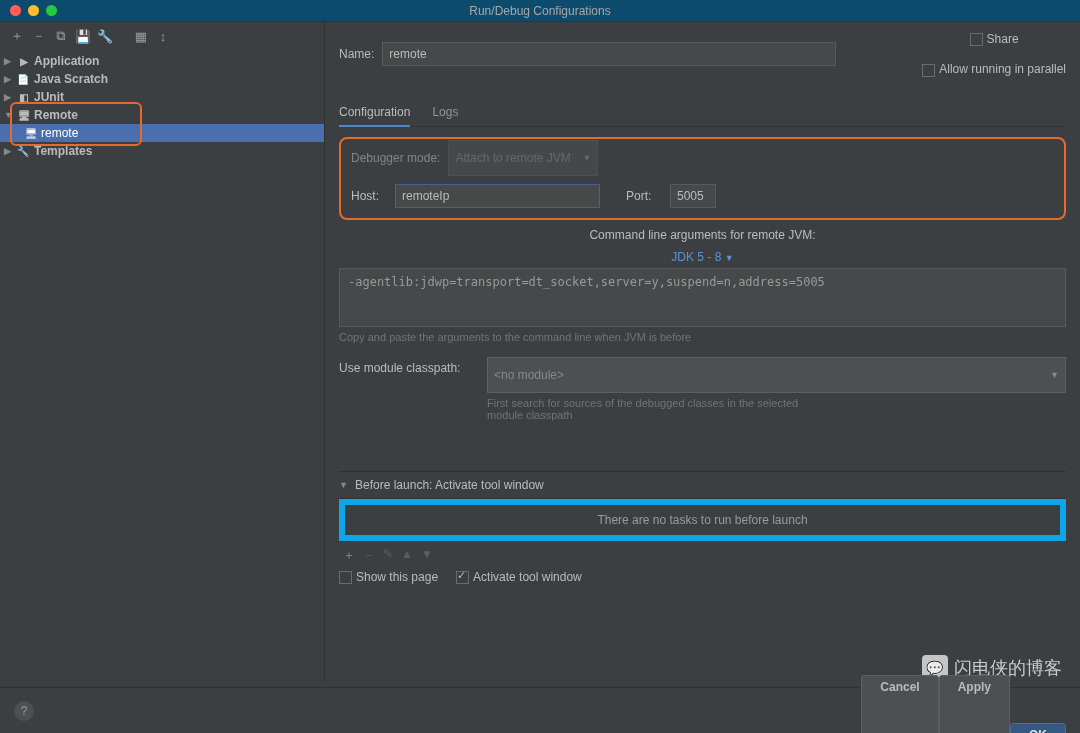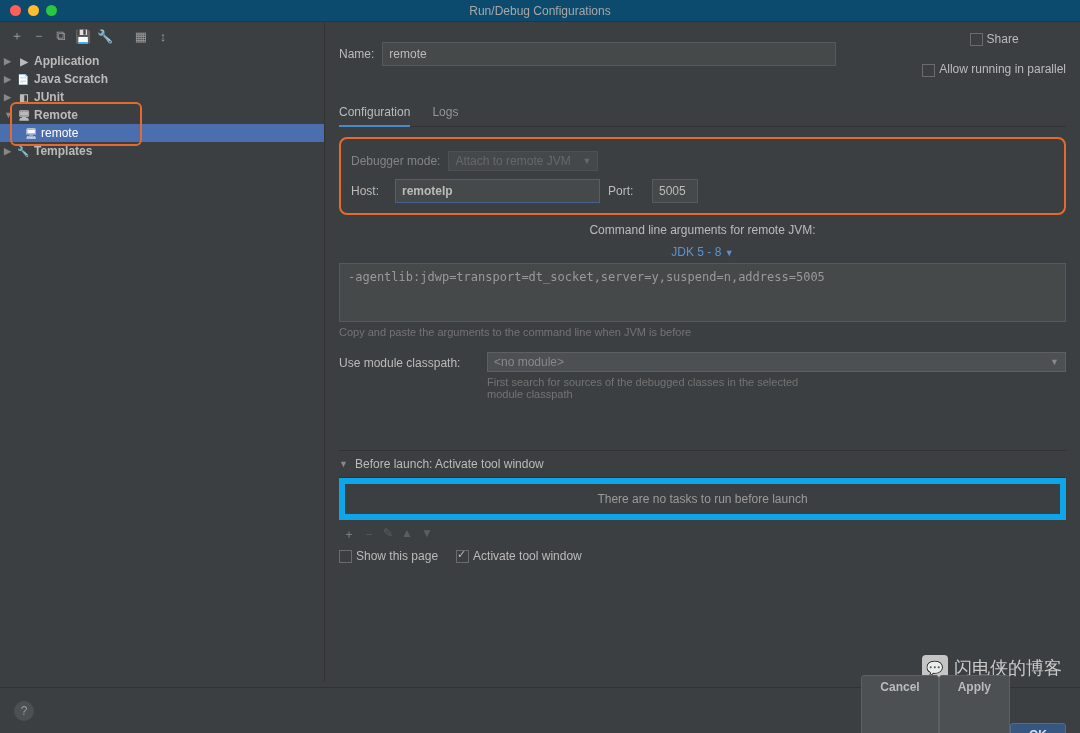--- a/index.html
+++ b/index.html
@@ -23,23 +23,23 @@
   .content { flex:1; padding:10px 14px 0 14px; position:relative;}
   .row { display:flex; align-items:center; margin-bottom:22px; gap:8px;}
   .lbl { color:#bbbbbb; }
   input[type=text], .inputlike { background:#45494a; border:1px solid #565a5c; color:#bbb; padding:3px 6px; font-size:12px; height:24px;}
   .share-row { display:flex; align-items:center; gap:16px; margin-left:auto;flex-direction:column;}
   .chk { width:13px; height:13px; border:1px solid #6b6b6b; display:inline-block; vertical-align:middle; margin-right:4px; position:relative;}
   .chk.checked::after{content:"✓"; position:absolute; top:-3px; left:0; color:#bbb; font-size:11px;}
   .tabs { display:flex; gap:22px; border-bottom:1px solid #323232; margin-top:6px; margin-bottom:10px; padding-left:0;}
   .tab { padding:6px 0; color:#949494; cursor:pointer;}
   .tab.active{ color:#bbbbbb; border-bottom:2px solid #4a88c7; margin-bottom:-1px;}
-  .highlight-box { border:2px solid #e56a2e; border-radius:8px; padding:12px 10px 10px 10px; margin-bottom:8px;}
+  .highlight-box { border:2px solid #e56a2e; border-radius:8px; padding:1px 10px 10px 10px; margin-bottom:8px;}
   .side-highlight { position:absolute; border:2px solid #e56a2e; border-radius:6px; pointer-events:none;}
-  .combo { background:#4c5052; border:1px solid #5e6060; color:#888; padding:3px 6px; height:20px; display:flex; align-items:center; justify-content:space-between; min-width:150px;}
+  .combo { background:#4c5052; border:1px solid #5e6060; color:#888; padding:3px 6px; height:36px; display:flex; align-items:center; justify-content:space-between; min-width:150px;}
   .combo .caret{font-size:9px; color:#888;}
   .monotext { background:#45494a; border:1px solid #565a5c; color:#999; font-family:Menlo,Consolas,monospace; font-size:12px; padding:6px 8px; height:59px; display:flex; align-items:flex-start;}
   .hint { color:#737373; font-size:11px; margin-top:4px;}
   .link { color:#5a93cf; cursor:pointer;}
   .section-head { display:flex; align-items:center; gap:6px; border-top:1px solid #323232; border-bottom:1px solid #323232; padding:6px 0; margin-top:50px;}
   .bl-box { border:6px solid #0ea5e9; height:42px; display:flex; align-items:center; justify-content:center; color:#9a9a9a; margin-top:0;}
   .tb2 { display:flex; gap:8px; padding:6px 4px; color:#8b8b8b;}
   .tb2 span{cursor:pointer;}
   .footer { position:absolute; bottom:0; left:0; right:0; height:46px; border-top:1px solid #323232; display:flex; align-items:center; padding:0 14px;}
   .help-circle{ width:20px; height:20px; border-radius:50%; background:#4c5052; color:#999; display:flex; align-items:center; justify-content:center; font-size:12px;}
@@ -125,22 +125,22 @@
     <div class="highlight-box">
       <div class="row" style="opacity:0.55; margin-bottom:8px;">
         <span class="lbl">Debugger mode:</span>
         <div class="combo" style="width:150px;">
           <span>Attach to remote JVM</span>
           <span class="caret">▼</span>
         </div>
       </div>
       <div class="row" style="margin-bottom:0;">
         <span class="lbl" style="width:36px;">Host:</span>
-        <input type="text" style="width: 205px; border-color: rgb(70, 97, 144); font-weight: bold;" value="remoteIp">
-        <span class="lbl" style="width:36px;">Port:</span>
+        <input type="text" style="width: 205px; border-color: rgb(70, 97, 144);" value="remoteIp">
+        <span class="lbl" style="margin-left:18px; width:36px;">Port:</span>
         <input type="text" style="width: 46px;" value="5005">
       </div>
     </div>
 
     <div class="row" style="justify-content:space-between; margin-bottom:4px;flex-direction:column;">
       <span class="lbl">Command line arguments for remote JVM:</span>
       <span class="link"><span>JDK 5 - 8</span> <span style="font-size:9px;">▼</span></span>
     </div>
     <div class="monotext">-agentlib:jdwp=transport=dt_socket,server=y,suspend=n,address=5005</div>
     <div class="hint">Copy and paste the arguments to the command line when JVM is before</div>

